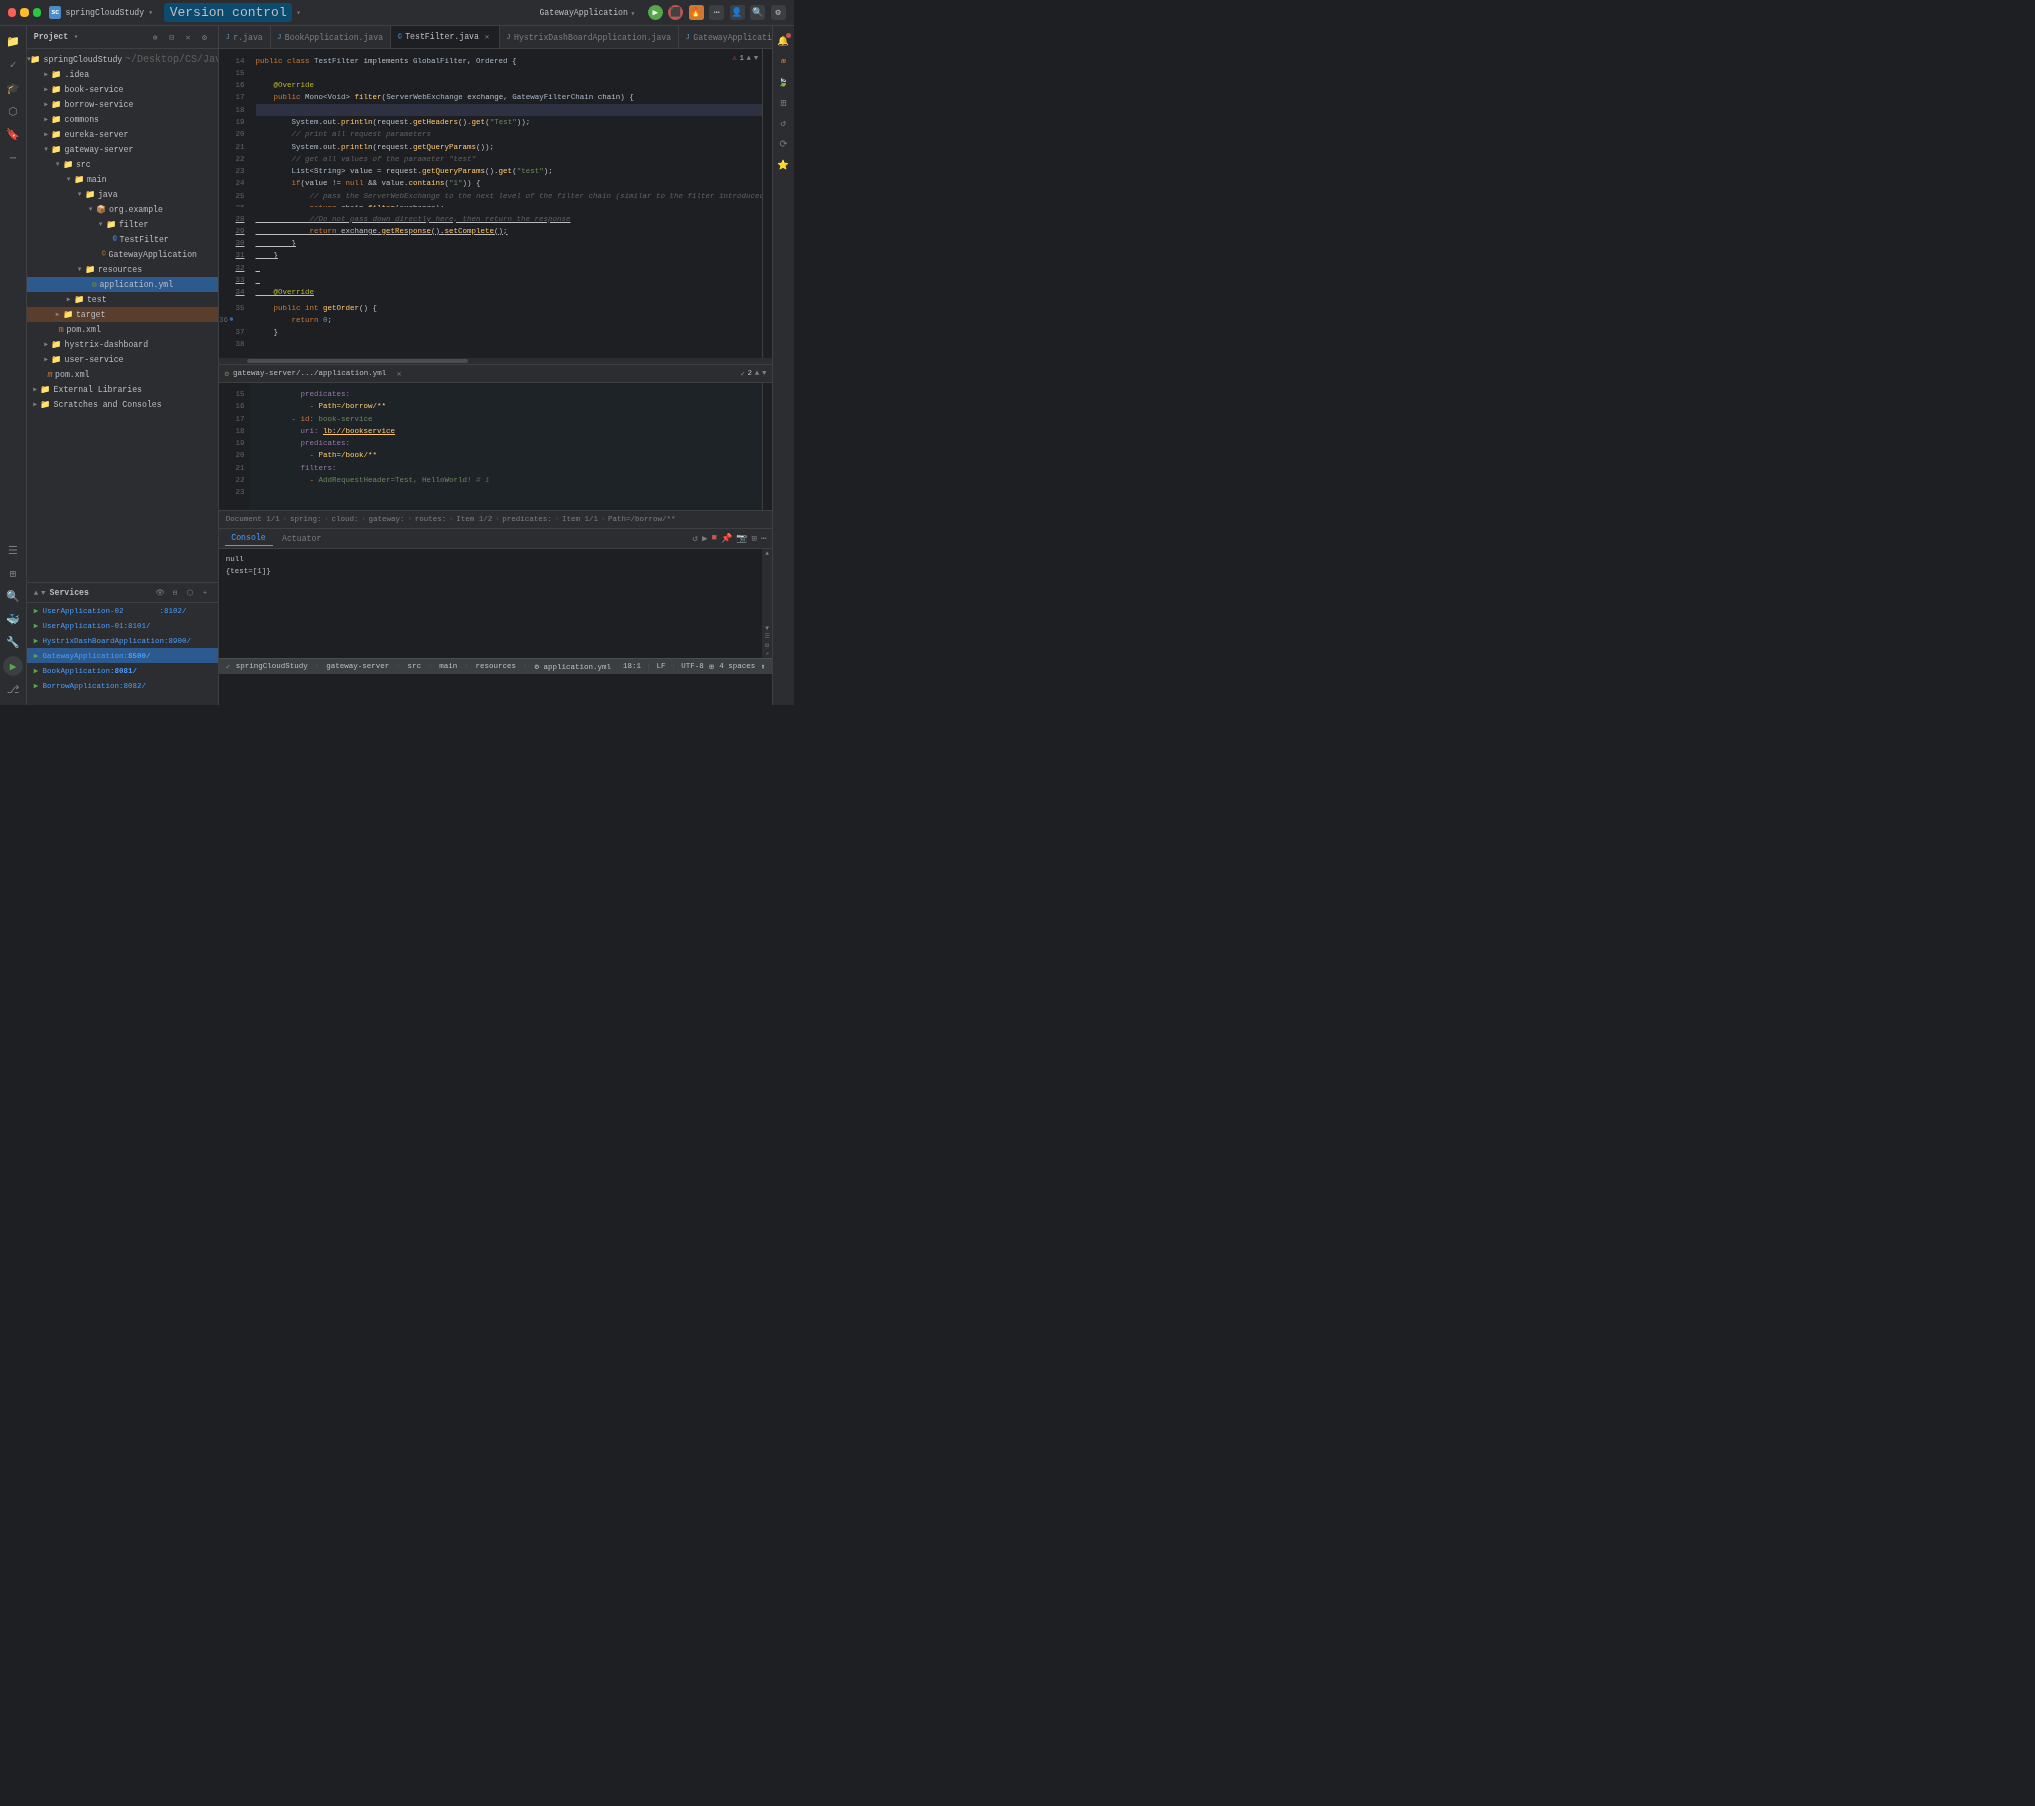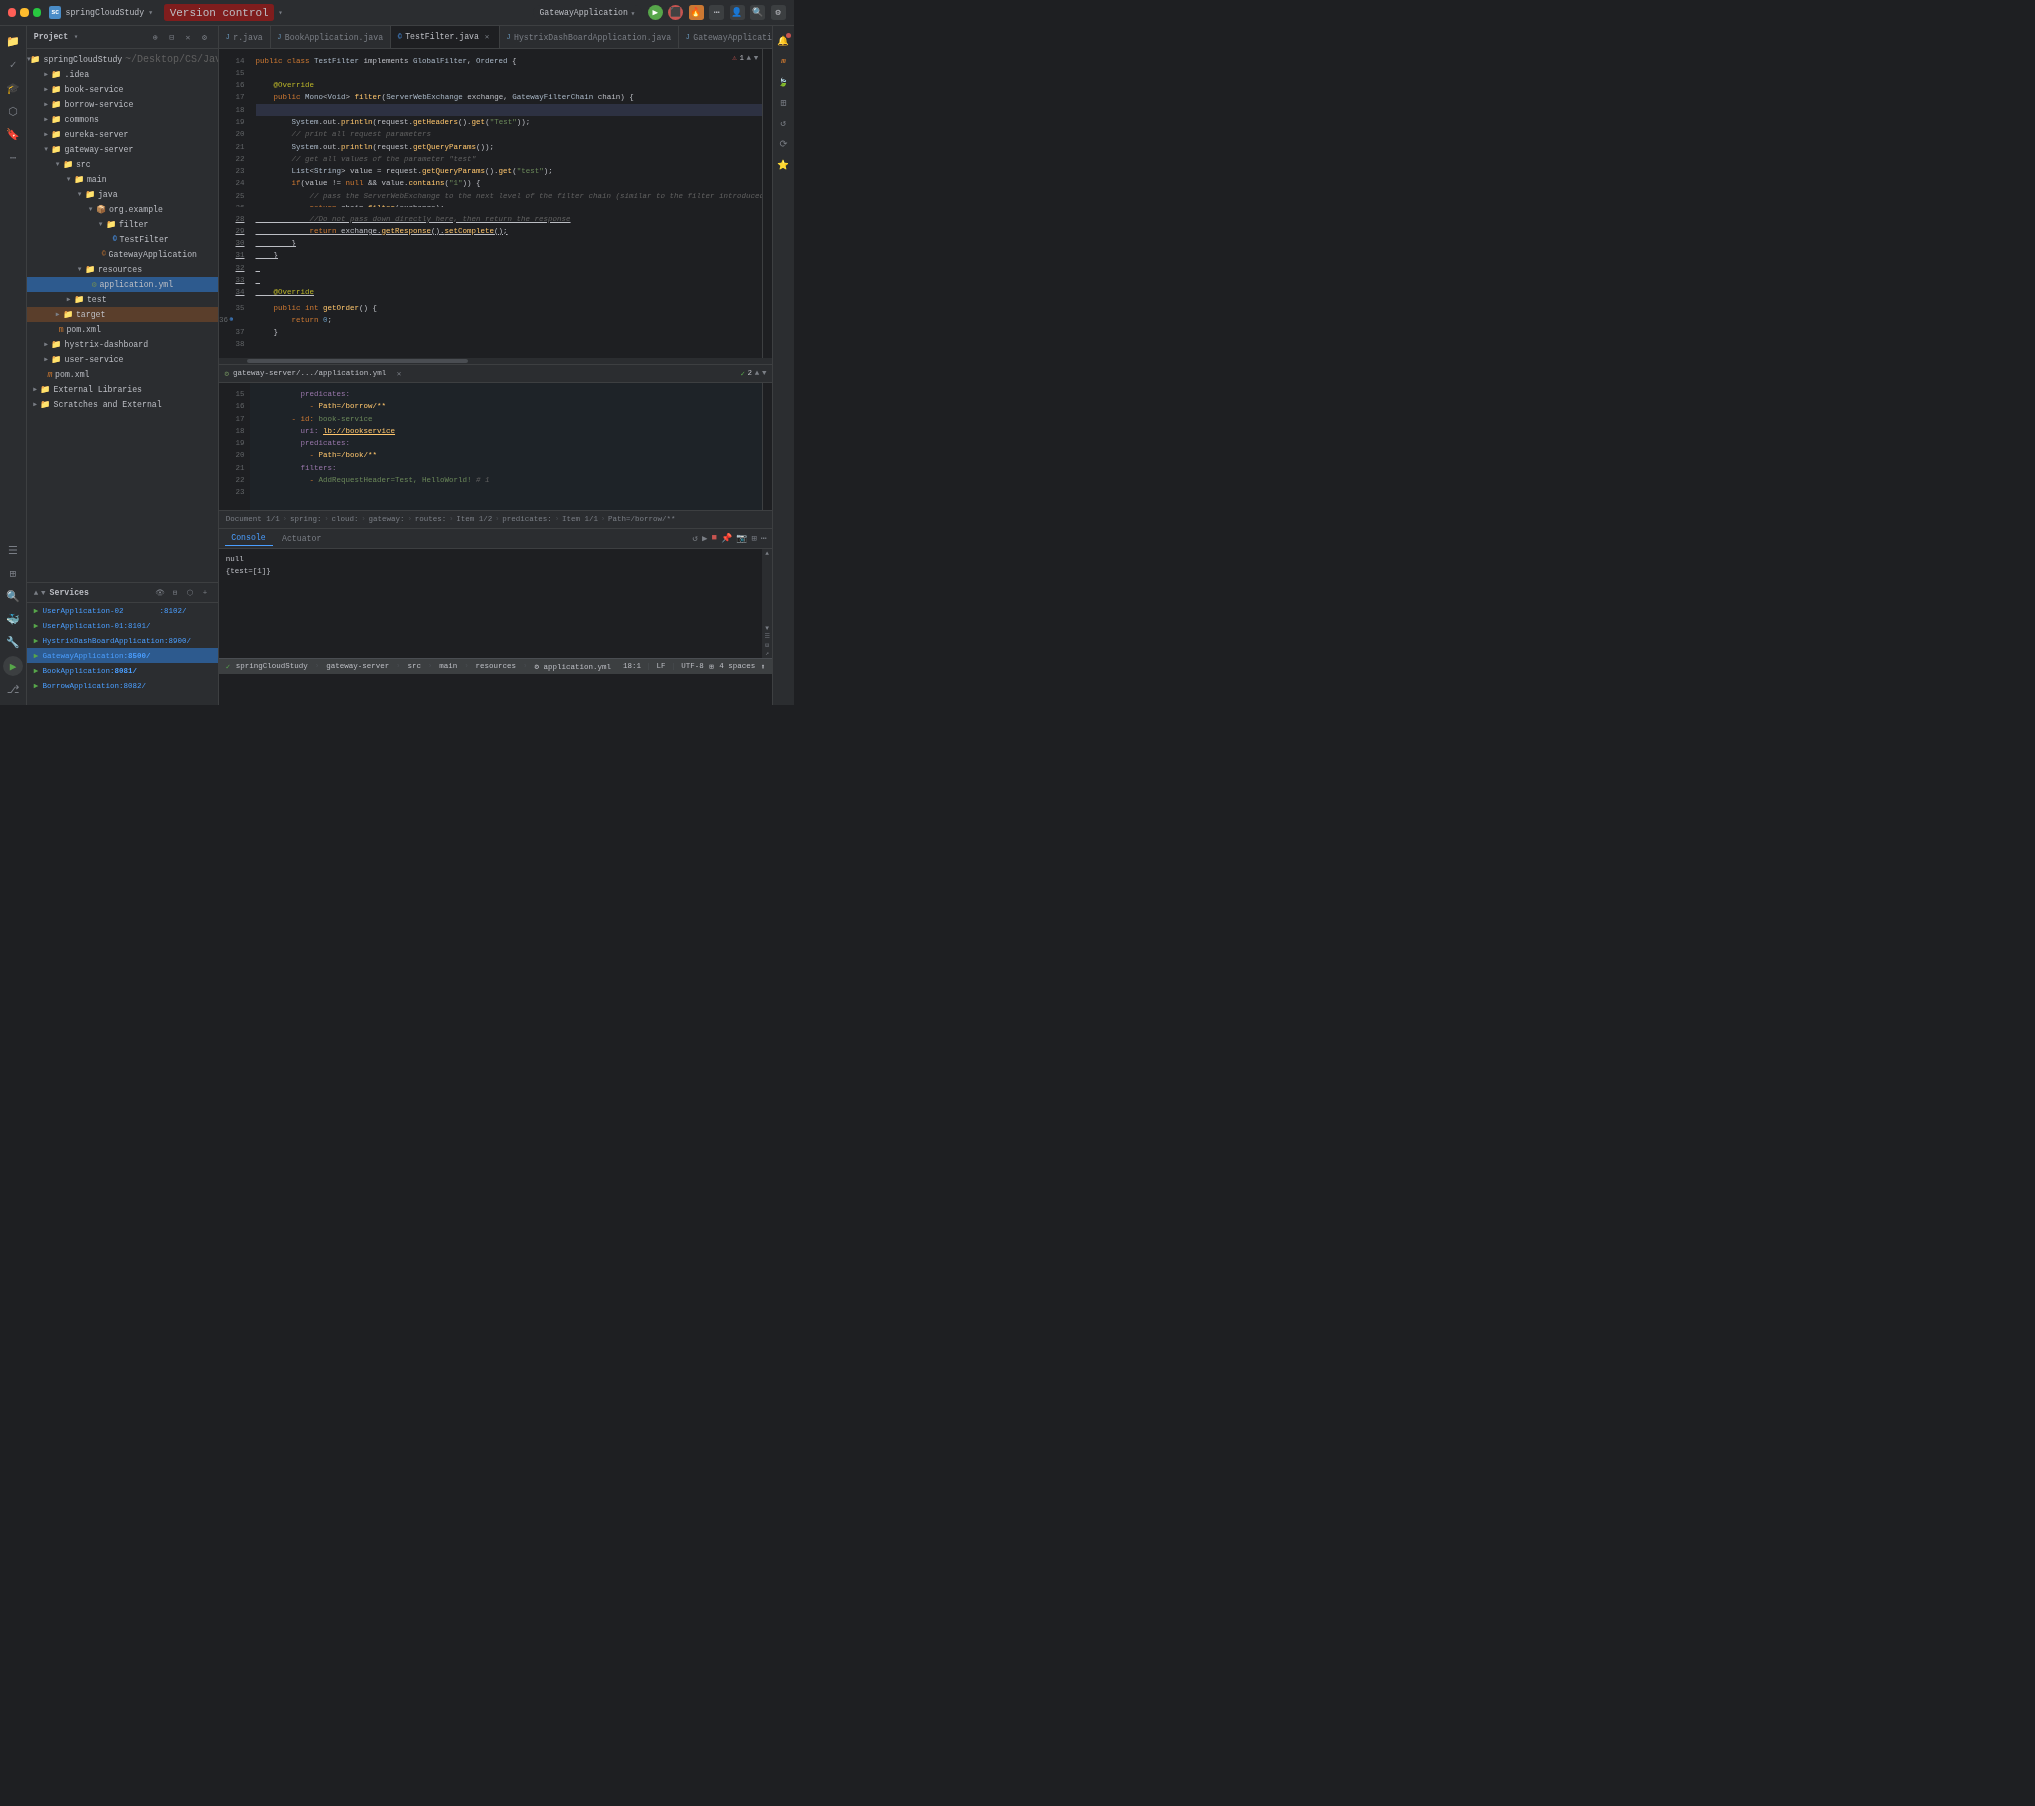--- a/index.html
+++ b/index.html
@@ -58,27 +58,27 @@
       font-weight: bold;
     }
 
     .titlebar-right {
       margin-left: auto;
       display: flex;
       align-items: center;
       gap: 5.5px;
     }
     .titlebar-btn {
-      background: #7f1d1d;
+      background: #0c4a6e;
       border: none;
       color: #bcbec4;
       padding: 2.1px 5.5px;
       border-radius: 2.7px;
       cursor: pointer;
-      font-size: 11px;
+      font-size: 13px;
     }
     .titlebar-icon {
       width: 15px;
       height: 15px;
       background: #3c3f41;
       border-radius: 2.7px;
       display: flex;
       align-items: center;
       justify-content: center;
       color: #bcbec4;
@@ -738,21 +738,21 @@
         <span class="tree-indent" style="width:2.7px;"></span>
         <span class="tree-arrow">▶</span>
         <span class="tree-icon folder-icon">📁</span>
         <span>External Libraries</span>
       </div>
 
       <div class="tree-item">
         <span class="tree-indent" style="width:2.7px;"></span>
         <span class="tree-arrow">▶</span>
         <span class="tree-icon folder-icon">📁</span>
-        <span>Scratches and External</span>
+        <span>Scratches and Consoles</span>
       </div>
 
     </div>
 
     <div class="services-panel">
       <div class="services-header">
         <div style="display:flex;gap:2.7px;align-items:center;">
           <span style="color:#7a7e85;font-size:7.5px;">▲</span>
           <span style="color:#7a7e85;font-size:7.5px;">▼</span>
         </div>

